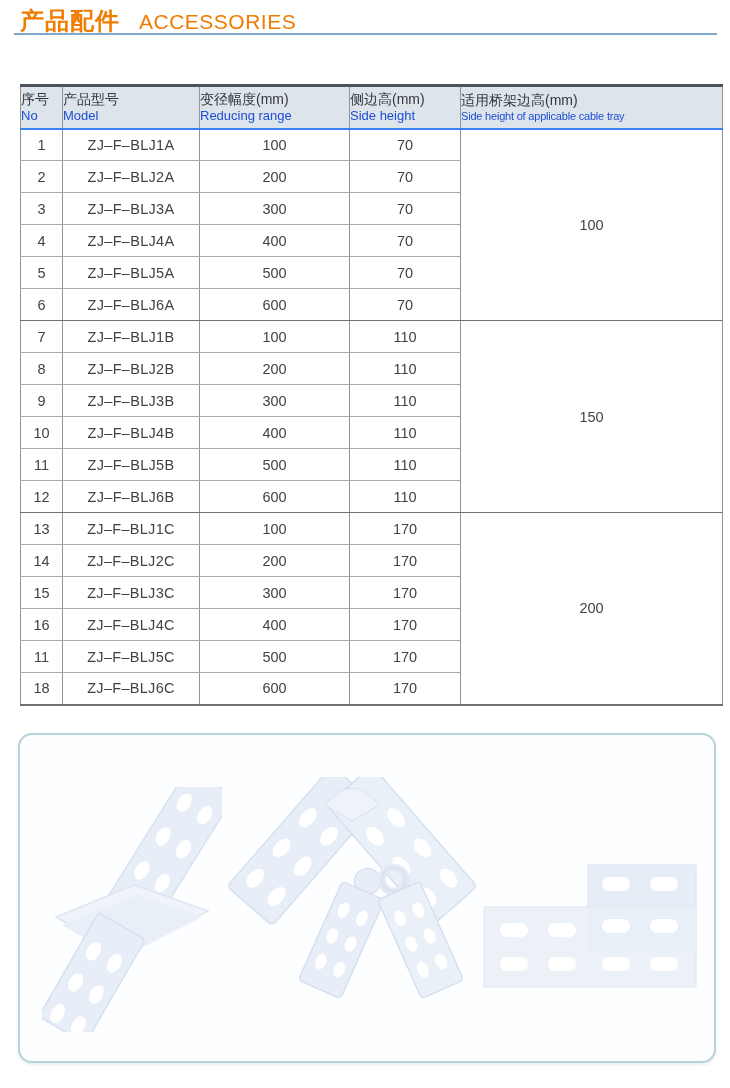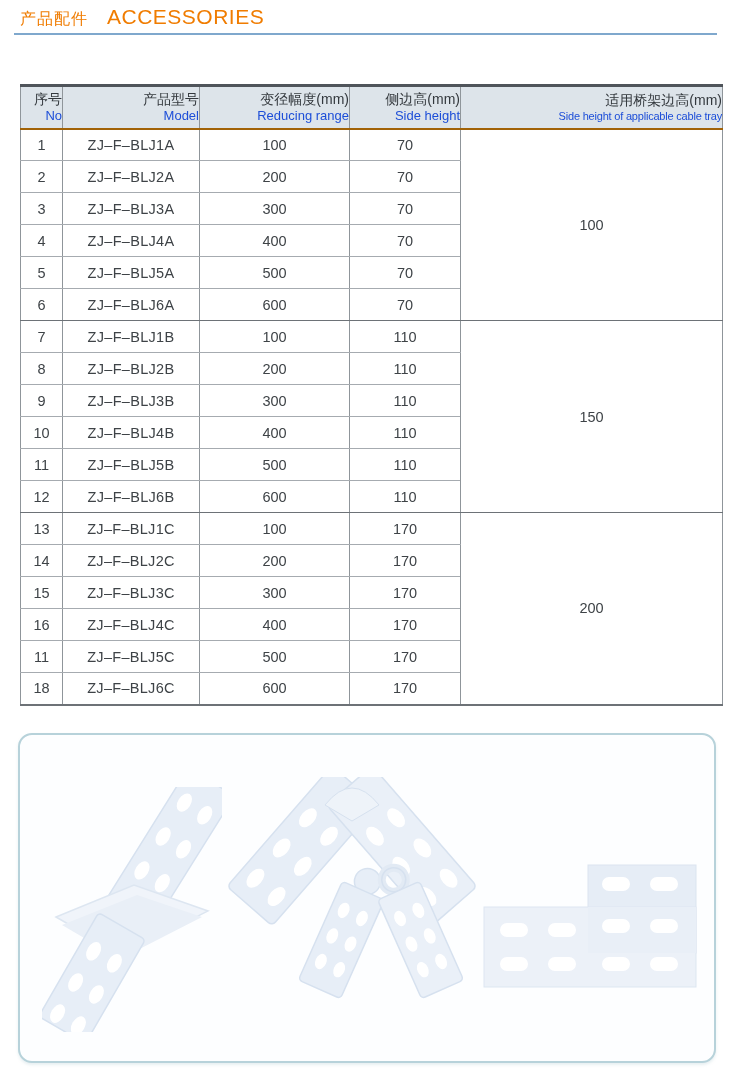--- a/index.html
+++ b/index.html
@@ -13,43 +13,43 @@
   html,body{margin:0;padding:0;}
   body{
     width:730px;height:1088px;background:#ffffff;
     font-family:"Liberation Sans", sans-serif;
     position:relative;overflow:hidden;
   }
   .page{position:relative;width:730px;height:1088px;background:#fff;}
 
   
   .title-row{position:absolute;left:20px;top:5px;white-space:nowrap;}
-  .title-zh{font-size:16px;font-weight:normal;color:var(--accent-orange);letter-spacing:1px;}
+  .title-zh{font-size:24px;font-weight:bold;color:var(--accent-orange);letter-spacing:1px;}
   .title-en{font-size:21px;font-weight:400;color:var(--accent-orange);margin-left:19px;letter-spacing:0.5px;}
   .title-rule{position:absolute;left:14px;top:33px;width:703px;height:2px;background:var(--rule-blue);}
   .subtitle-row{position:absolute;left:17px;top:46px;white-space:nowrap;}
   .subtitle-zh{font-size:15px;font-weight:bold;color:var(--accent-blue);letter-spacing:0.5px;}
   .subtitle-en{font-size:15px;font-weight:bold;color:var(--accent-blue);margin-left:5px;}
 
   
   table.spec{
     position:absolute;left:20px;top:84px;
     width:702px;border-collapse:collapse;table-layout:fixed;
     border-top:3px solid #4f545a;
     border-bottom:2px solid #6d7277;
     border-left:1px solid #8f959a;
     border-right:1px solid #8f959a;
   }
   table.spec th{
     background:var(--header-bg);
-    border-bottom:2px solid #a16207;
+    border-bottom:2px solid #3b82f6;
     border-left:1px solid #8f959a;
     height:43px;
     font-weight:normal;
-    text-align:right;
+    text-align:left;
     padding:2px 0 3px 0;
   }
   table.spec th:first-child{border-left:none;}
   .h-zh{display:block;font-size:14px;color:#33383d;line-height:1.35;}
   .h-en{display:block;font-size:13px;color:#1d4ed8;line-height:1.2;}
   table.spec th:last-child .h-en{font-size:11px;letter-spacing:-0.2px;}
 
   table.spec td{
     height:32px;
     text-align:center;

